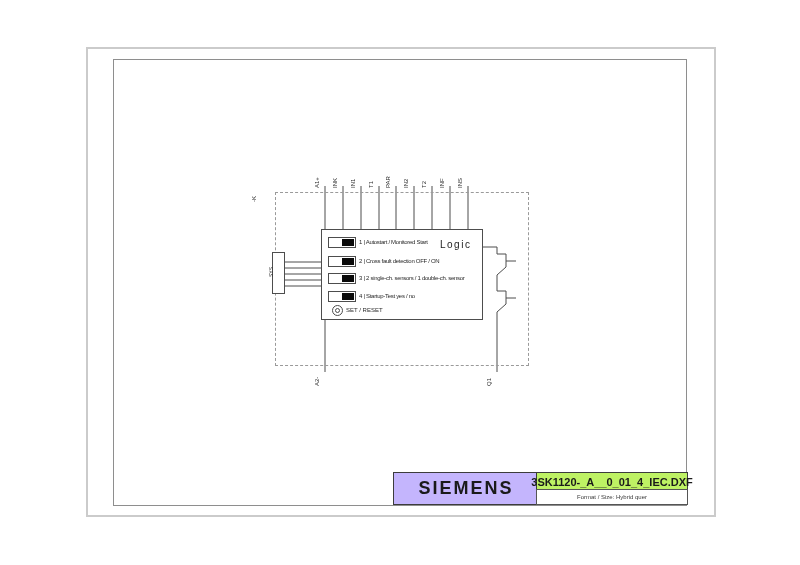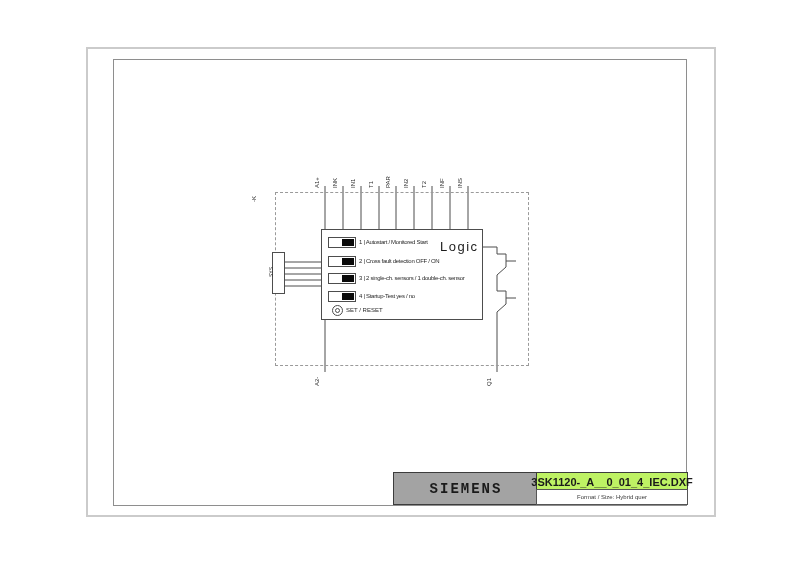--- a/index.html
+++ b/index.html
@@ -3,36 +3,36 @@
 <meta charset="utf-8">
 <style>
   html,body{margin:0;padding:0;background:#ffffff;}
   .sheet{position:relative;width:800px;height:565px;background:#fff;overflow:hidden;
          font-family:"Liberation Sans", sans-serif;color:#222;}
   .abs{position:absolute;}
   .outer-border{left:86px;top:47px;width:626px;height:466px;border:2px solid #cbcbcb;}
   .inner-border{left:113px;top:59px;width:572px;height:445px;border:1px solid #8e8e8e;}
   .device-boundary{left:275px;top:192px;width:252px;height:172px;border:1px dashed #9a9a9a;}
   .logic-box{left:321px;top:229px;width:160px;height:89px;border:1px solid #4d4d4d;background:#fff;}
-  .logic-label{left:440px;top:239px;font-size:13px;letter-spacing:1.5px;color:#1c1c1c;}
+  .logic-label{left:440px;top:239px;font-size:10px;letter-spacing:1.5px;color:#1c1c1c;}
   .dip{left:328px;width:26px;height:9px;border:1px solid #4d4d4d;background:#fff;}
   .dip .knob{position:absolute;right:1px;top:1px;bottom:1px;width:12px;background:#0a0a0a;}
   .dip-label{left:359px;height:8px;line-height:8px;font-size:6px;letter-spacing:-0.3px;
              color:#2a2a2a;white-space:nowrap;}
   .reset-btn{left:332px;top:305px;width:9px;height:9px;border:1px solid #4d4d4d;border-radius:50%;
              display:flex;align-items:center;justify-content:center;}
   .reset-btn .dot{width:3px;height:3px;border:1px solid #4d4d4d;border-radius:50%;}
   .reset-label{left:346px;top:306px;height:8px;line-height:8px;font-size:6px;color:#2a2a2a;white-space:nowrap;}
   .sys-conn{left:272px;top:252px;width:11px;height:40px;border:1px solid #4d4d4d;background:#fff;}
   .vtext{position:absolute;white-space:nowrap;height:8px;line-height:8px;font-size:6px;color:#2a2a2a;
          transform:rotate(-90deg);transform-origin:0 100%;}
   .vtext.small{height:6px;line-height:6px;font-size:5px;}
-  .tb-brand{left:393px;top:472px;width:144px;height:31px;border:1px solid #3c3c3c;background:#a3a3a3;
-            display:flex;align-items:center;justify-content:center;font-size:14px;font-weight:bold;
-            letter-spacing:2px;color:#1a1a1a;font-family:Liberation Mono, monospace;}
+  .tb-brand{left:393px;top:472px;width:144px;height:31px;border:1px solid #3c3c3c;background:#c4b5fd;
+            display:flex;align-items:center;justify-content:center;font-size:18px;font-weight:bold;
+            letter-spacing:2px;color:#1a1a1a;}
   .tb-file{left:536px;top:472px;width:150px;height:18px;border:1px solid #3c3c3c;background:#bef264;
            display:flex;align-items:center;justify-content:center;font-size:11px;font-weight:bold;color:#1a1a1a;
            white-space:nowrap;}
   .tb-format{left:536px;top:489px;width:150px;height:14px;border:1px solid #555;background:#fff;
              display:flex;align-items:center;justify-content:center;font-size:6px;color:#3a3a3a;}
   svg.wires{left:0;top:0;width:800px;height:565px;pointer-events:none;}
 </style>
 </head>
 <body>
 

